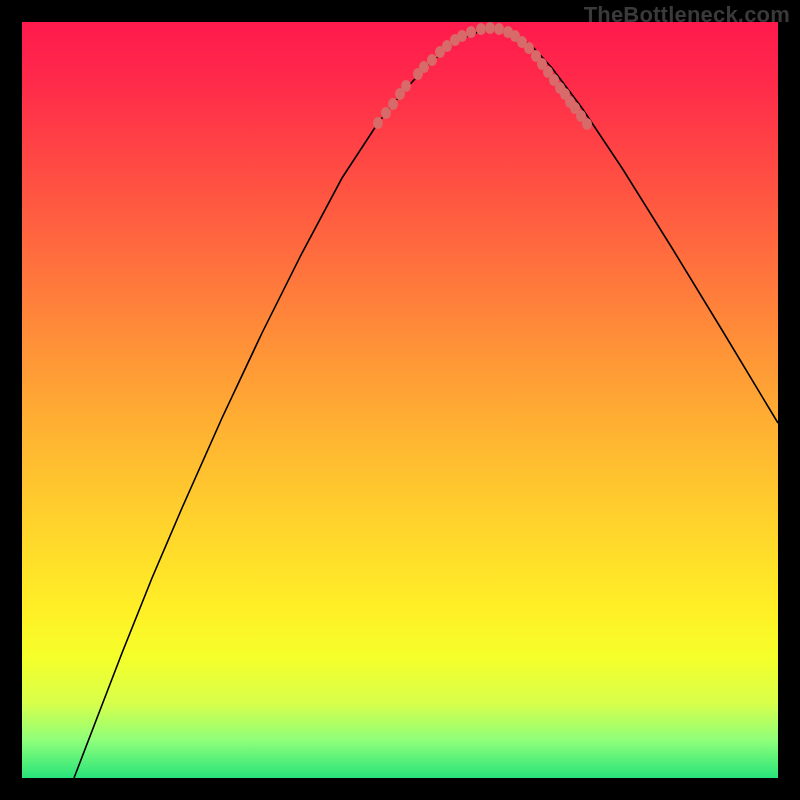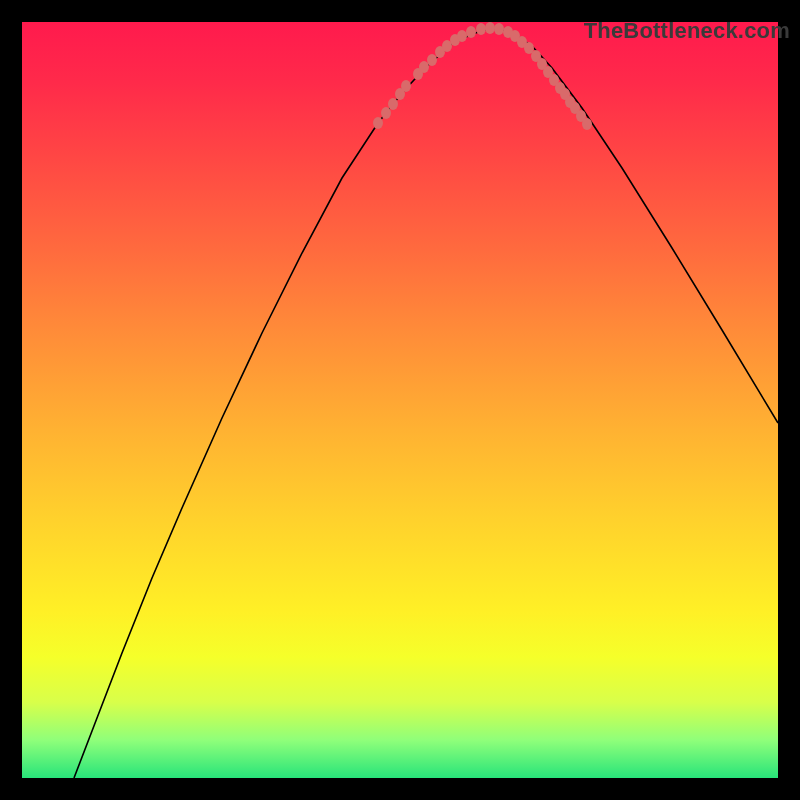--- a/index.html
+++ b/index.html
@@ -26,21 +26,21 @@
       #ffb232 54%,
       #ffd22c 66%,
       #fff026 78%,
       #f5ff2a 84%,
       #d8ff4a 90%,
       #8fff7a 95%,
       #28e47a 100%);
   }
   .watermark {
     position: absolute;
-    top: 18px;
+    top: 2px;
     right: 10px;
     color: #3a3a3a;
     font-size: 22px;
     font-weight: 600;
     letter-spacing: 0.2px;
   }
   svg.curve {
     position: absolute;
     left: 0;
     top: 0;

